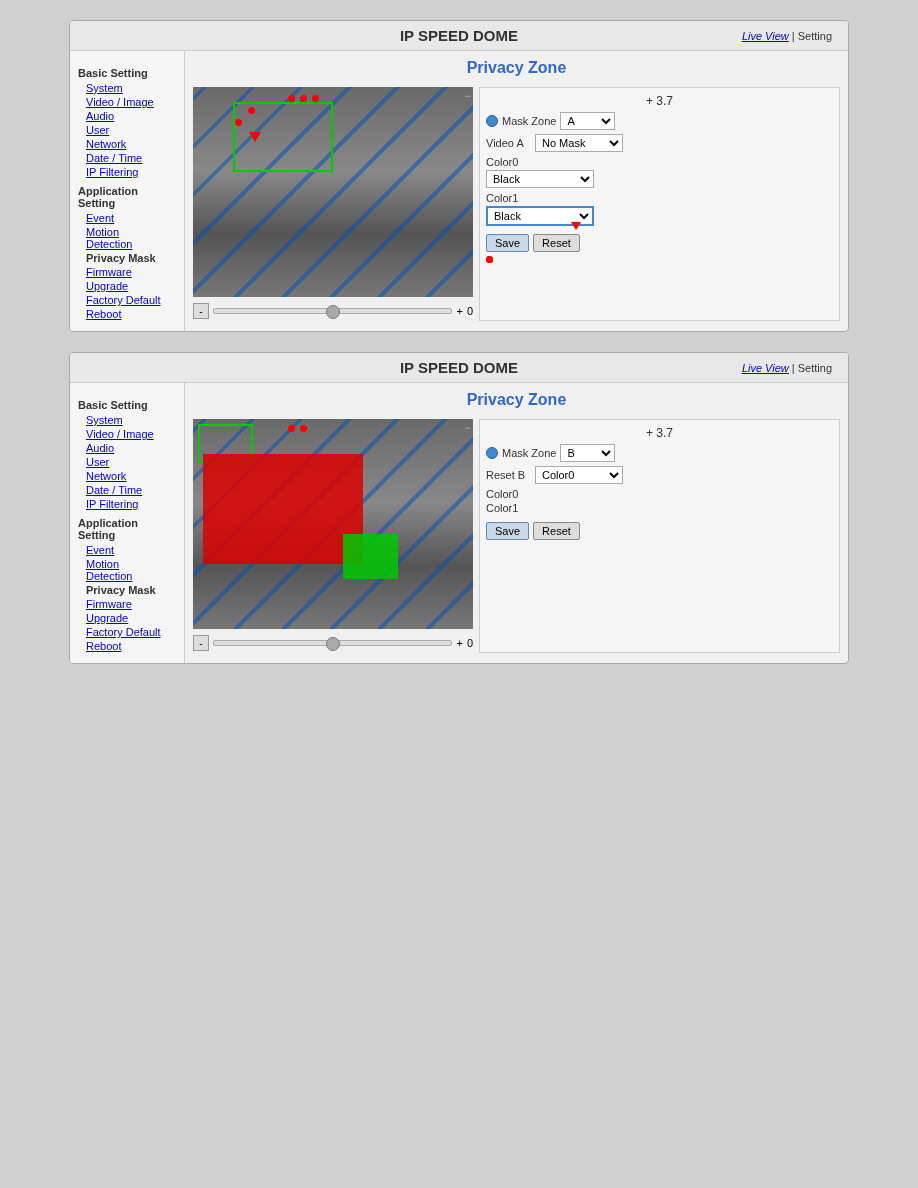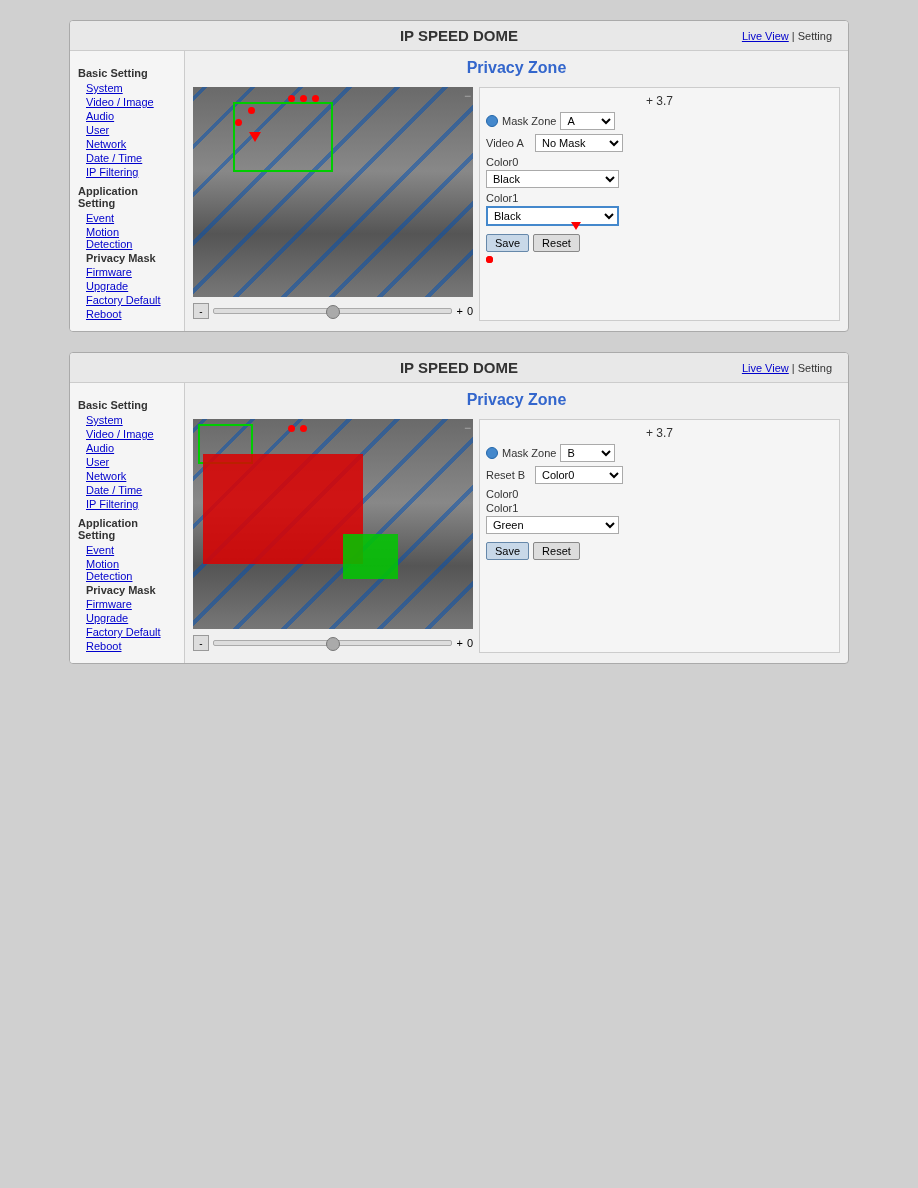--- a/index.html
+++ b/index.html
@@ -46,20 +46,21 @@
     .panel-nav {
       position: absolute;
       right: 16px;
       font-size: 11px;
     }
 
     .panel-nav a {
       color: #0000cc;
       text-decoration: underline;
       cursor: pointer;
+      font-style: italic;
     }
 
     .panel-nav span {
       color: #333;
     }
 
     .panel-body {
       display: flex;
       flex-direction: row;
     }
@@ -263,21 +264,21 @@
 
     .select-small {
       width: 55px;
     }
 
     .select-medium {
       width: 88px;
     }
 
     .select-large {
-      width: 133px;
+      width: 108px;
     }
 
     .btn {
       font-size: 11px;
       padding: 2px 8px;
       border: 1px solid #888;
       background: #ddd;
       cursor: pointer;
       border-radius: 2px;
     }
@@ -498,29 +499,20 @@
             <div class="control-row">
               <span class="control-label">Reset B</span>
               <select class="select-medium">
                 <option>No Mask</option>
                 <option selected="">Color0</option>
                 <option>Color1</option>
               </select>
             </div>
             <div class="control-label-full">Color0</div>
             <div class="control-label-full">Color1</div>
-            <div class="control-row">
-              <select class="select-large">
-                <option>Black</option>
-                <option>White</option>
-                <option>Red</option>
-                <option selected="">Green</option>
-                <option>Blue</option>
-              </select>
-            </div>
             <div style="margin-top:8px;" class="control-row">
               <button class="btn btn-save">Save</button>
               <button class="btn">Reset</button>
             </div>
           </div>
         </div>
       </div>
     </div>
   </div>
 

